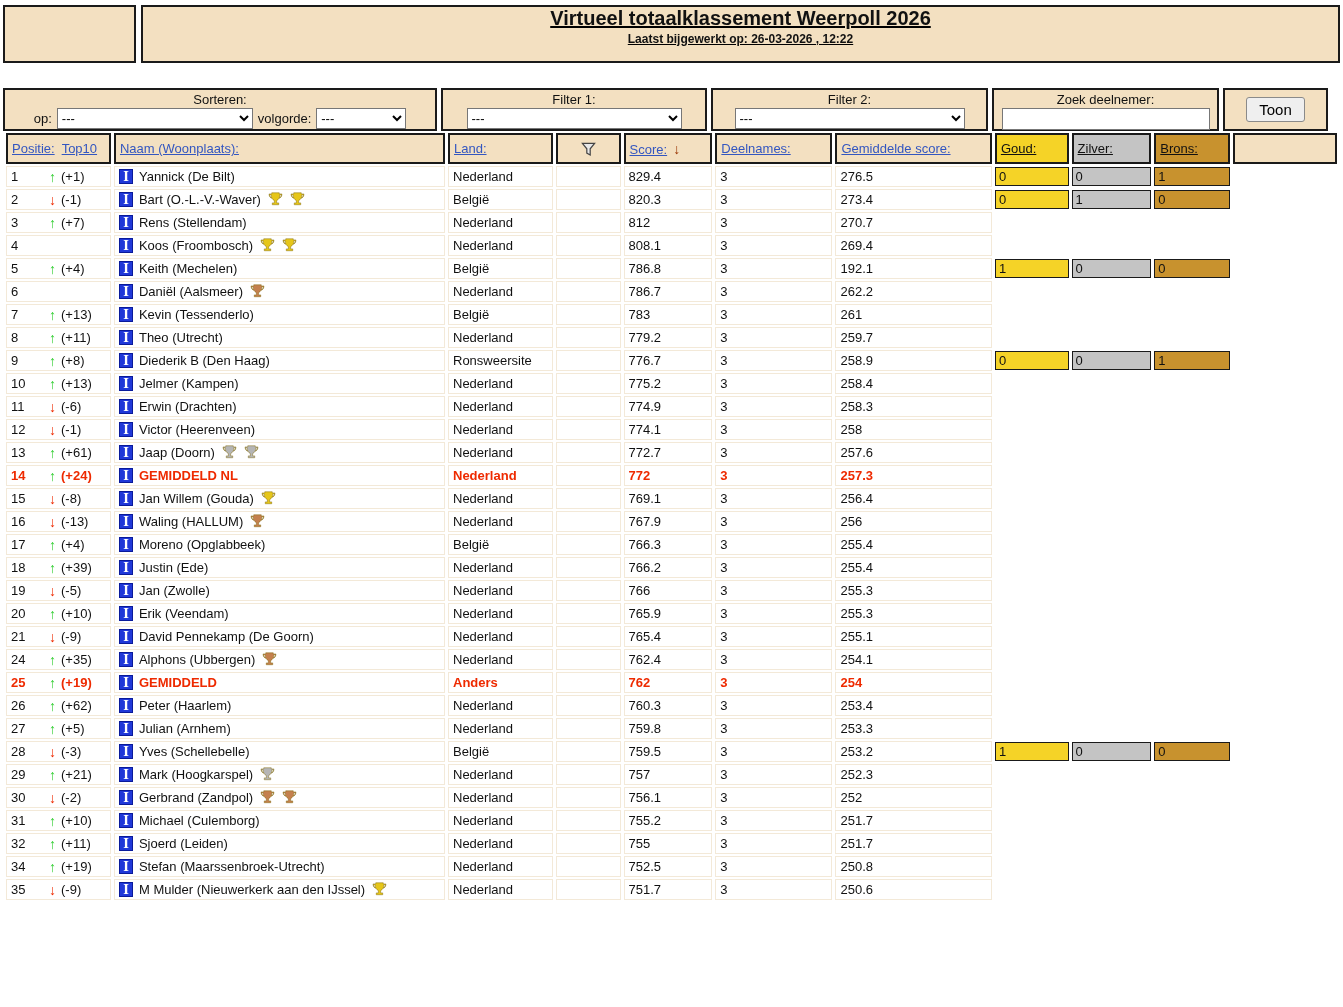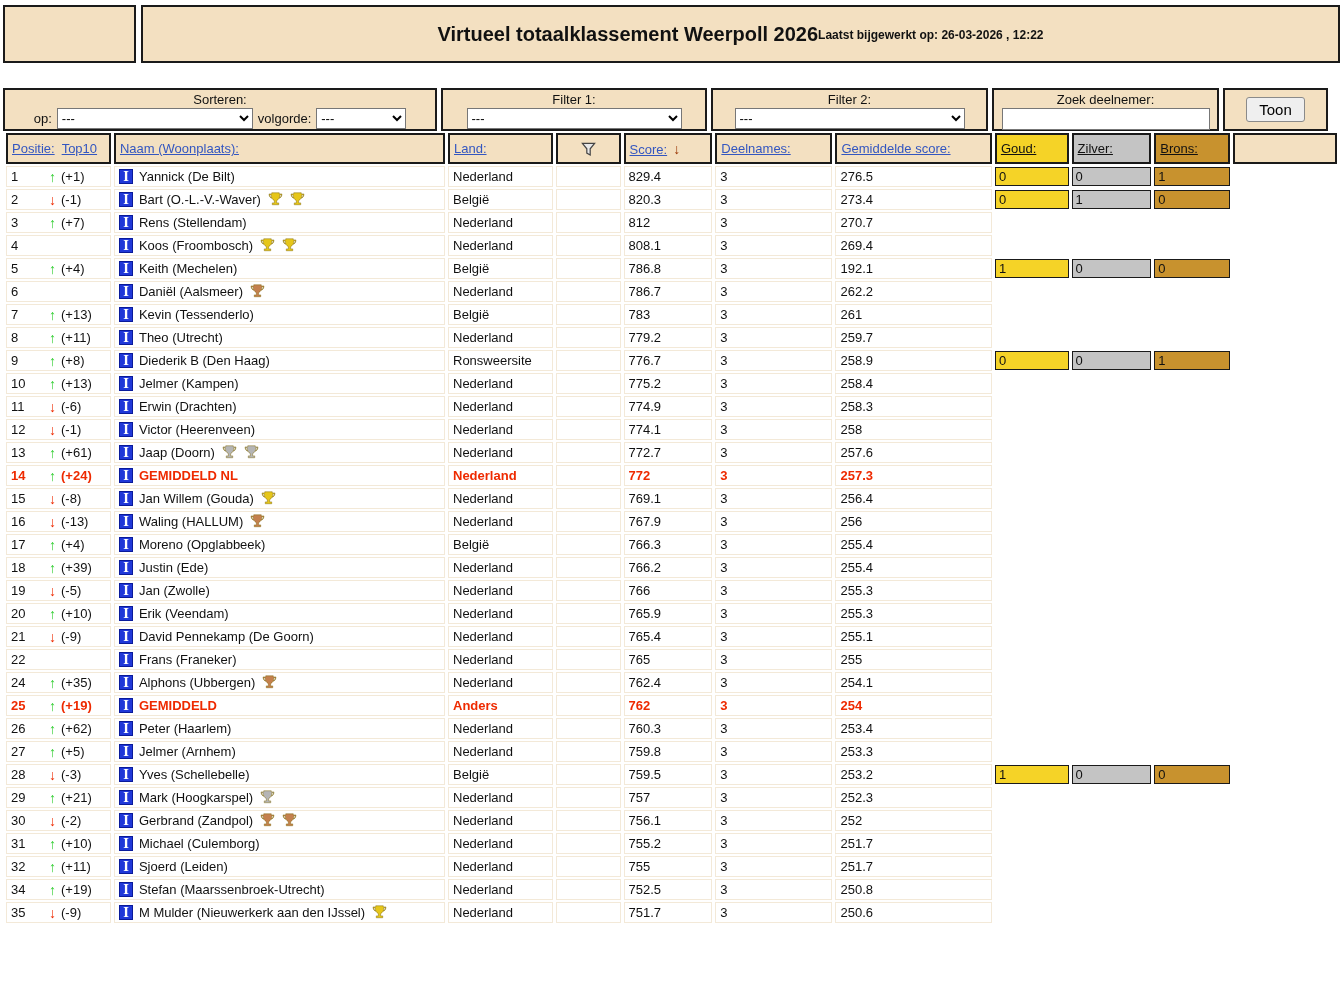--- a/index.html
+++ b/index.html
@@ -4,21 +4,21 @@
 <style>
   * { box-sizing: border-box; margin: 0; padding: 0; }
   html,body { width:1343px; height:1007px; overflow:hidden; background:#fff;
     font-family:"Liberation Sans", sans-serif; }
   body { padding:5px 3px 0 3px; }
 
   
   .topbar { display:flex; gap:5px; height:58px; }
   .box { background:#f3e0c1; border:2px solid #1a1a1a; }
   .topbar .logo-box { width:133px; }
-  .topbar .title-box { flex:1; display:flex; flex-direction:row; align-items:center; justify-content:center; }
+  .topbar .title-box { flex:1; display:flex; flex-direction:column; align-items:center; justify-content:flex-start;text-decoration:underline; }
   .topbar .help-box { width:130px; display:flex; align-items:center; justify-content:center; }
   .page-title { font-size:20px; font-weight:bold; color:#111; }
   .page-subtitle { font-size:12px; font-weight:bold; color:#111; margin-top:2px; }
   a.lnk { color:#3356c0; text-decoration:underline; cursor:pointer; font-size:14px; }
 
   
   .controls { display:flex; gap:4px; margin-top:25px; height:43px; }
   .ctl { padding:2px 6px; display:flex; flex-direction:column; align-items:center; }
   .ctl-label { font-size:13px; color:#111; }
   .ctl-row { display:flex; align-items:center; gap:5px; margin-top:1px; }
@@ -719,42 +719,20 @@
         <td>3</td>
         <td>255.1</td>
         <td style="border: none; padding: 0px;"></td>
         <td style="border: none; padding: 0px;"></td>
         <td style="border: none; padding: 0px;"></td>
         <td style="border: none;"></td>
       </tr>
       <tr>
         <td>
           <span class="poscell">
-            <span class="posnum">22</span>
-          </span>
-        </td>
-        <td>
-          <span class="namecell">
-            <span class="stat-icon">I</span>
-            <span>Frans (Franeker)</span>
-          </span>
-        </td>
-        <td>Nederland</td>
-        <td></td>
-        <td>765</td>
-        <td>3</td>
-        <td>255</td>
-        <td style="border: none; padding: 0px;"></td>
-        <td style="border: none; padding: 0px;"></td>
-        <td style="border: none; padding: 0px;"></td>
-        <td style="border: none;"></td>
-      </tr>
-      <tr>
-        <td>
-          <span class="poscell">
             <span class="posnum">24</span>
             <span class="arrow up">↑</span>
             <span class="delta">(+35)</span>
           </span>
         </td>
         <td>
           <span class="namecell">
             <span class="stat-icon">I</span>
             <span>Alphons (Ubbergen)</span>
             <span style="display: inline-flex;">
@@ -826,21 +804,21 @@
         <td>
           <span class="poscell">
             <span class="posnum">27</span>
             <span class="arrow up">↑</span>
             <span class="delta">(+5)</span>
           </span>
         </td>
         <td>
           <span class="namecell">
             <span class="stat-icon">I</span>
-            <span>Jelmer (Arnhem)</span>
+            <span>Julian (Arnhem)</span>
           </span>
         </td>
         <td>Nederland</td>
         <td></td>
         <td>759.8</td>
         <td>3</td>
         <td>253.3</td>
         <td style="border: none; padding: 0px;"></td>
         <td style="border: none; padding: 0px;"></td>
         <td style="border: none; padding: 0px;"></td>

